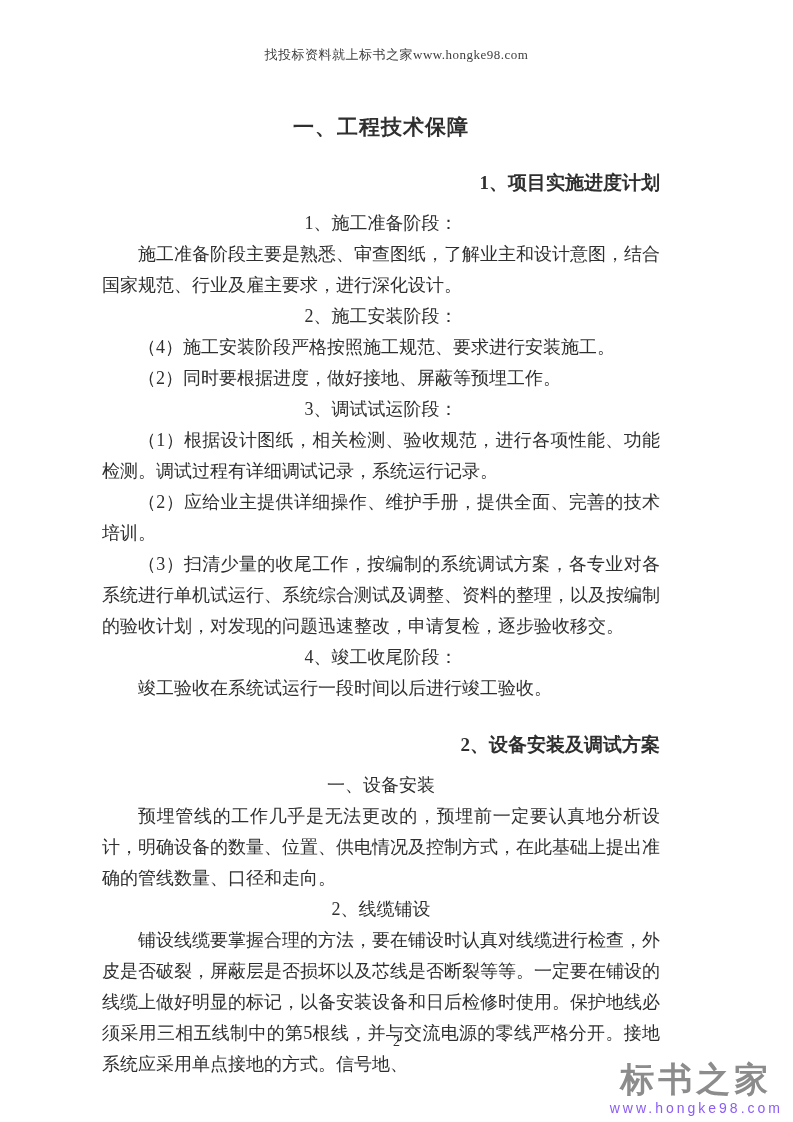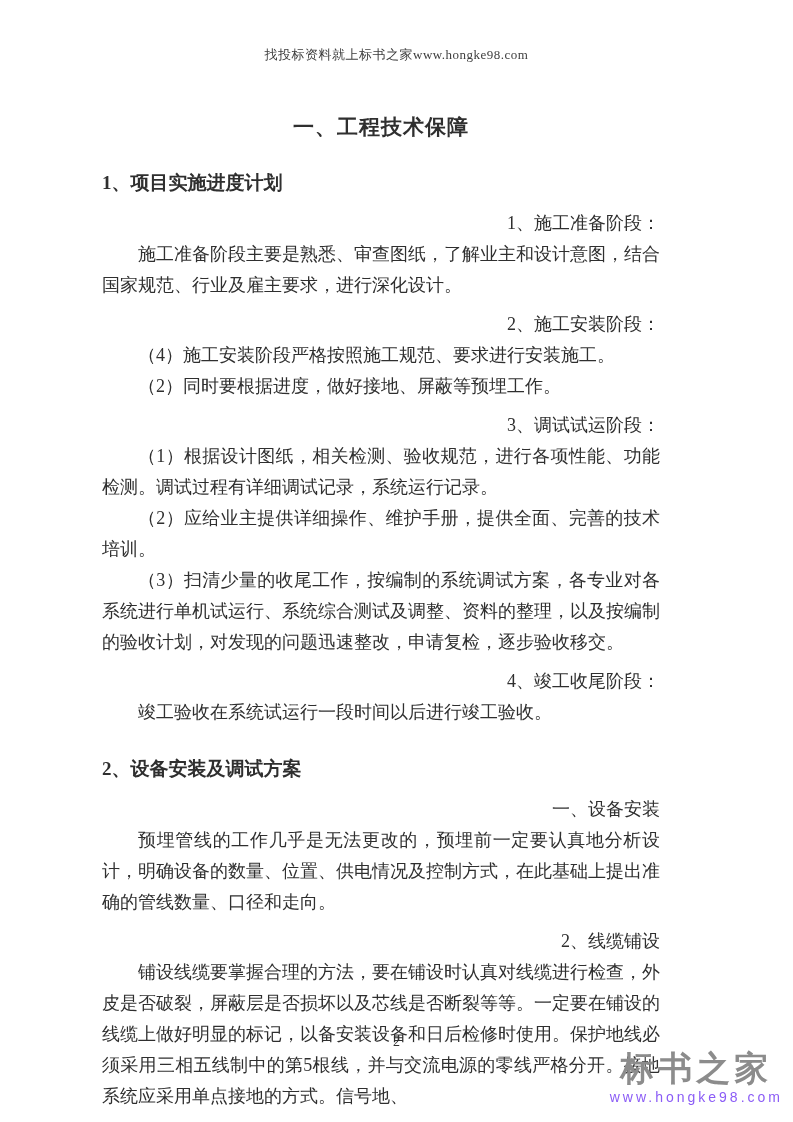--- a/index.html
+++ b/index.html
@@ -42,42 +42,41 @@
     line-height: 30px;
     margin-bottom: 16px;
     letter-spacing: 1px;
   }
   .block { margin: 0; }
   .h1 {
     font-weight: bold;
     font-size: 19px;
     margin-top: 25px;
     margin-bottom: 10px;
-    text-align: left;
+    text-align: right;
   }
   .sub {
-    text-align: right;
-    margin-top: 8px;
+    text-align: center;
   }
   .p {
     text-indent: 2em;
   }
   .page-number {
     position: absolute;
     bottom: 72px;
     left: 0;
     width: 100%;
     text-align: center;
     font-size: 14px;
     color: #2f2f2f;
   }
   .watermark {
     position: absolute;
     right: 10px;
-    bottom: 16px;
+    bottom: 5px;
     text-align: center;
     user-select: none;
   }
   .watermark-brand {
     font-family: "Liberation Sans", "DejaVu Sans", sans-serif;
     font-weight: bold;
     font-size: 34px;
     line-height: 36px;
     color: #8c8c8c;
     letter-spacing: 4px;

